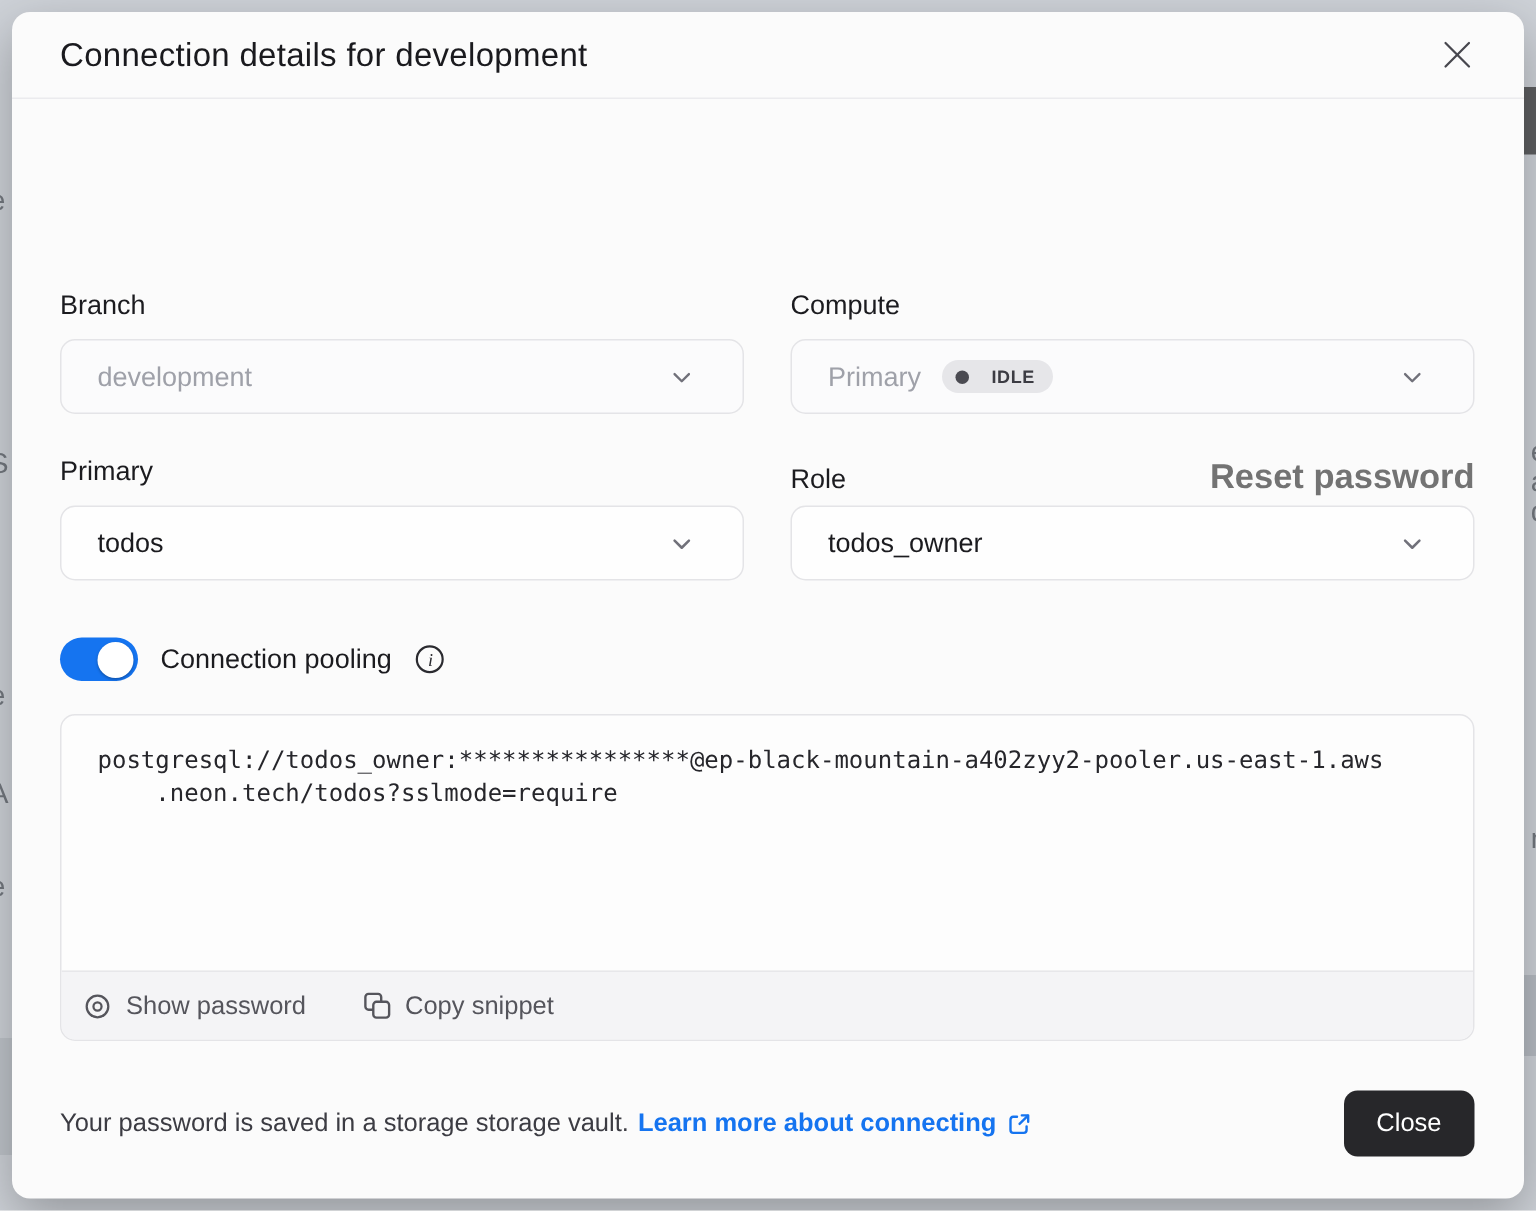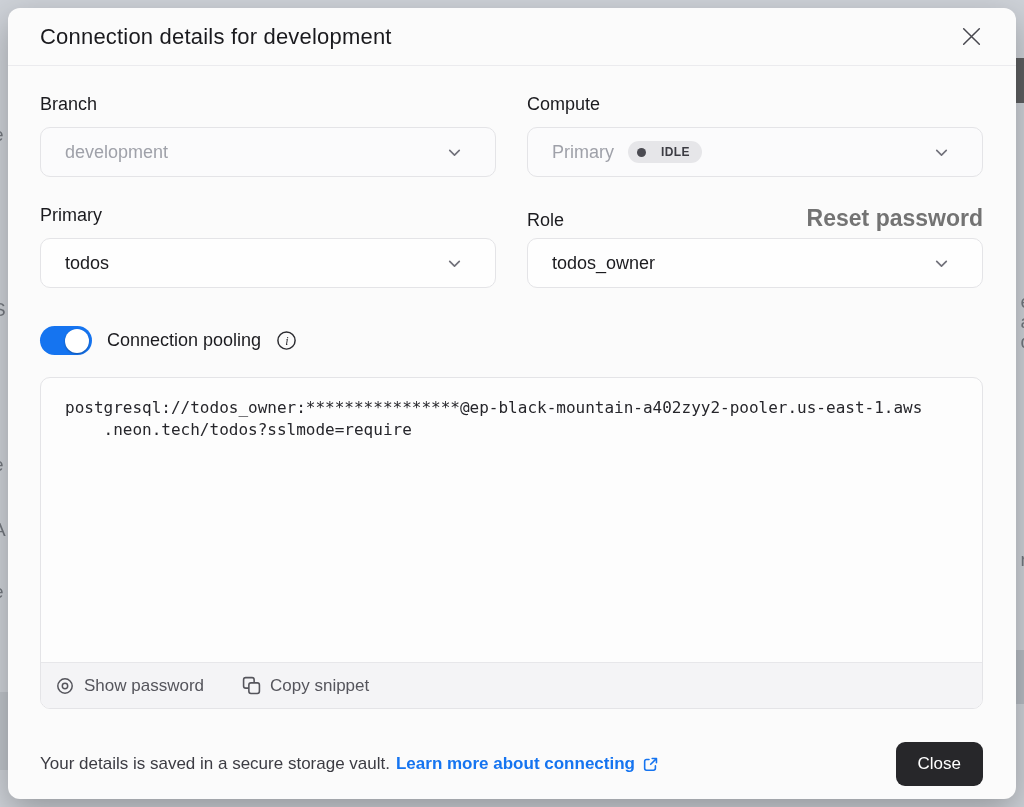--- a/index.html
+++ b/index.html
@@ -59,21 +59,21 @@
   .section-row{margin-top:38px;display:grid;grid-template-columns:1fr 1fr;column-gap:31px;align-items:center;height:29px;}
   .cs-label{display:inline-flex;align-items:center;gap:14px;font-size:18px;font-weight:500;color:#1b1b1f;cursor:pointer;}
   .pooling{display:flex;align-items:center;gap:15px;}
   .switch{width:52px;height:29px;border-radius:15px;background:#1574f0;position:relative;cursor:pointer;flex:0 0 auto;}
   .knob{position:absolute;top:2.5px;right:3px;width:24px;height:24px;border-radius:50%;background:#fff;
     box-shadow:0 1px 2px rgba(0,0,0,.3);}
   .pooling-label{font-size:18px;color:#1b1b1f;}
   .info-icon{color:#2b2b30;cursor:pointer;display:flex;}
 
   .codebox{margin-top:22px;border:1px solid #e4e4e7;border-radius:10px;background:#fdfdfd;
-    height:332px;display:flex;flex-direction:column;overflow:hidden;box-sizing:border-box;}
+    height:218px;display:flex;flex-direction:column;overflow:hidden;box-sizing:border-box;}
   .code{flex:1;margin:0;padding:19px 14px 0 24px;
     font-family:"DejaVu Sans Mono","Liberation Mono",monospace;
     font-size:16px;line-height:22px;color:#26262b;white-space:pre;}
   .codebox-footer{flex:0 0 45px;border-top:1px solid #e7e7ea;background:#f4f4f6;
     display:flex;align-items:center;padding:0 6px;}
   .code-action{display:inline-flex;align-items:center;gap:9px;background:none;border:none;
     font-size:17px;color:#55555c;font-family:inherit;cursor:pointer;padding:4px 8px;}
   .code-action + .code-action{margin-left:22px;}
   .code-action svg{flex:0 0 auto;}
 
@@ -215,21 +215,21 @@
             <rect x="1.5" y="1.5" width="10" height="10" rx="2" stroke="currentColor" stroke-width="1.5"></rect>
             <rect x="6.5" y="6.5" width="10" height="10" rx="2" fill="#f4f4f6" stroke="currentColor" stroke-width="1.5"></rect>
           </svg>
           <span>Copy snippet</span>
         </button>
       </div>
     </div>
 
     <div class="modal-footer">
       <p class="footer-note">
-        <span>Your details is saved in a secure storage vault.</span>
+        <span>Your password is saved in a storage storage vault.</span>
         <a class="learn-link">
           <span>Learn more about connecting</span>
           <svg width="17" height="17" viewBox="0 0 16 16" fill="none">
             <path d="M6.6 3.3H4.2c-1 0-1.7.8-1.7 1.8v6.5c0 1 .7 1.8 1.7 1.8h6.6c1 0 1.8-.8 1.8-1.8V9.3" stroke="currentColor" stroke-width="1.5" stroke-linecap="round"></path>
             <path d="M9.6 2.4h4v4" stroke="currentColor" stroke-width="1.5" stroke-linecap="round" stroke-linejoin="round"></path>
             <path d="M13.3 2.7L8.2 7.8" stroke="currentColor" stroke-width="1.5" stroke-linecap="round"></path>
           </svg>
         </a>
       </p>
       <button class="close-btn">Close</button>

